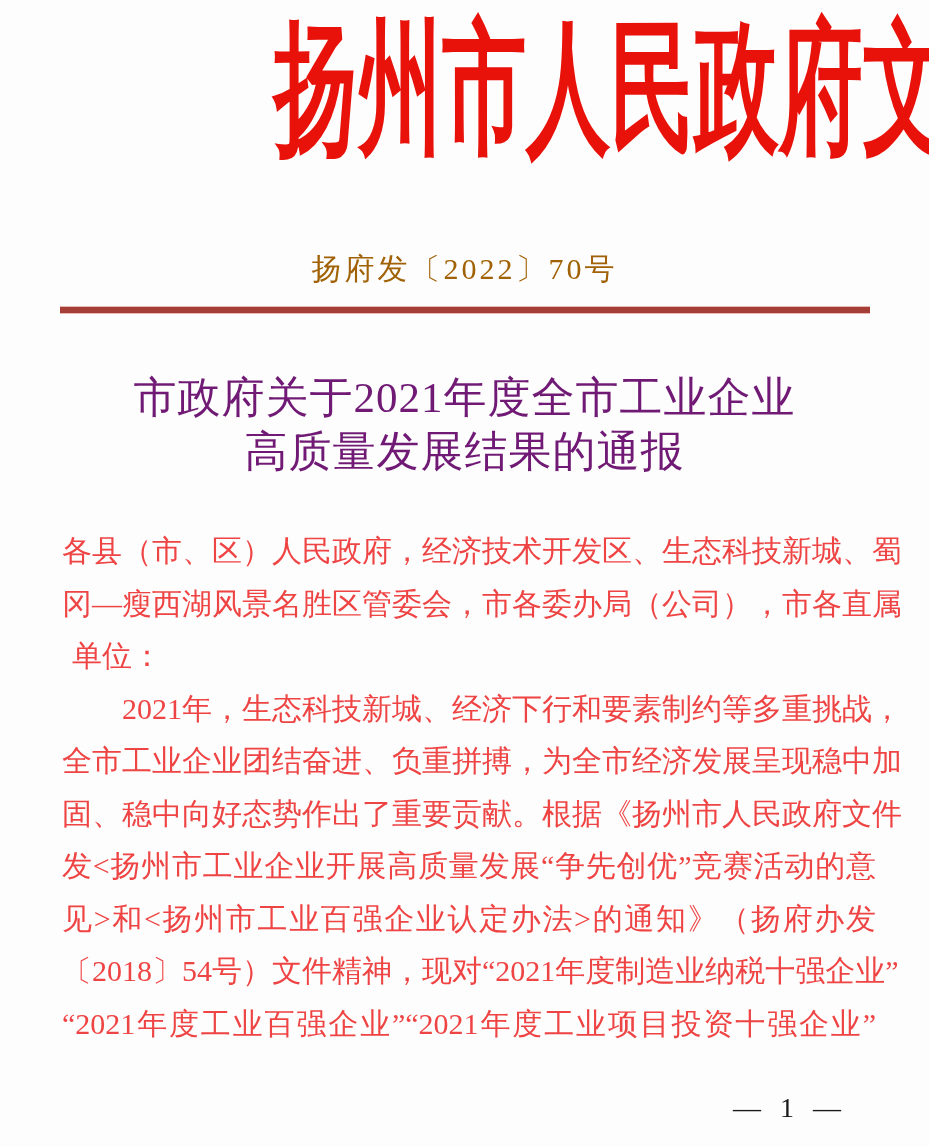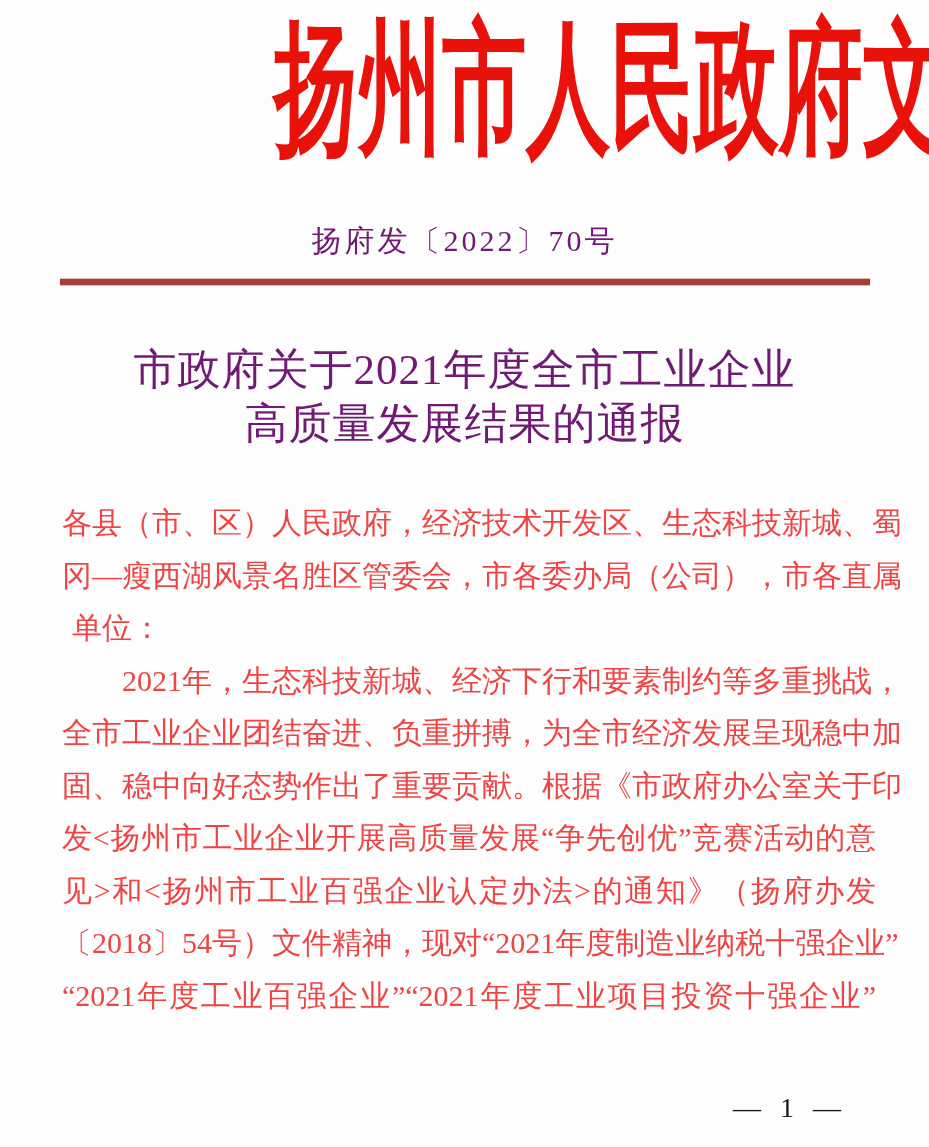--- a/index.html
+++ b/index.html
@@ -28,27 +28,27 @@
     display: inline-block;
     font-size: 145px;
     line-height: 150px;
     font-weight: bold;
     letter-spacing: 0px;
     transform: scaleX(0.58);
     transform-origin: center center;
   }
   
   .doc-number {
-    margin-top: 56px;
+    margin-top: 84px;
     height: 42px;
     line-height: 42px;
     text-align: center;
     font-size: 30px;
     letter-spacing: 3px;
-    color: #701a75;
+    color: #a16207;
   }
   
   .red-rule {
     margin: 16px auto 0 auto;
     width: 810px;
     height: 6px;
     border-top: 1px solid #e9b9b4;
     border-bottom: 1px solid #e9b9b4;
   }
   
@@ -110,21 +110,21 @@
     <div>市政府关于2021年度全市工业企业</div>
     <div>高质量发展结果的通报</div>
   </div>
 
   <div class="doc-body" style="color: #ef4444;">
       <div class="body-line">各县（市、区）人民政府，经济技术开发区、生态科技新城、蜀</div>
       <div class="body-line">冈—瘦西湖风景名胜区管委会，市各委办局（公司），市各直属</div>
       <div class="body-line no-fill">单位：</div>
       <div class="body-line indent">2021年，生态科技新城、经济下行和要素制约等多重挑战，</div>
       <div class="body-line">全市工业企业团结奋进、负重拼搏，为全市经济发展呈现稳中加</div>
-      <div class="body-line">固、稳中向好态势作出了重要贡献。根据《市政府办公室关于印</div>
+      <div class="body-line">固、稳中向好态势作出了重要贡献。根据《扬州市人民政府文件</div>
       <div class="body-line">发&lt;扬州市工业企业开展高质量发展“争先创优”竞赛活动的意</div>
       <div class="body-line">见&gt;和&lt;扬州市工业百强企业认定办法&gt;的通知》（扬府办发</div>
       <div class="body-line">〔2018〕54号）文件精神，现对“2021年度制造业纳税十强企业”</div>
       <div class="body-line">“2021年度工业百强企业”“2021年度工业项目投资十强企业”</div>
     </div>
 
   <div class="page-number">— 1 —</div>
 
 </div>
 

